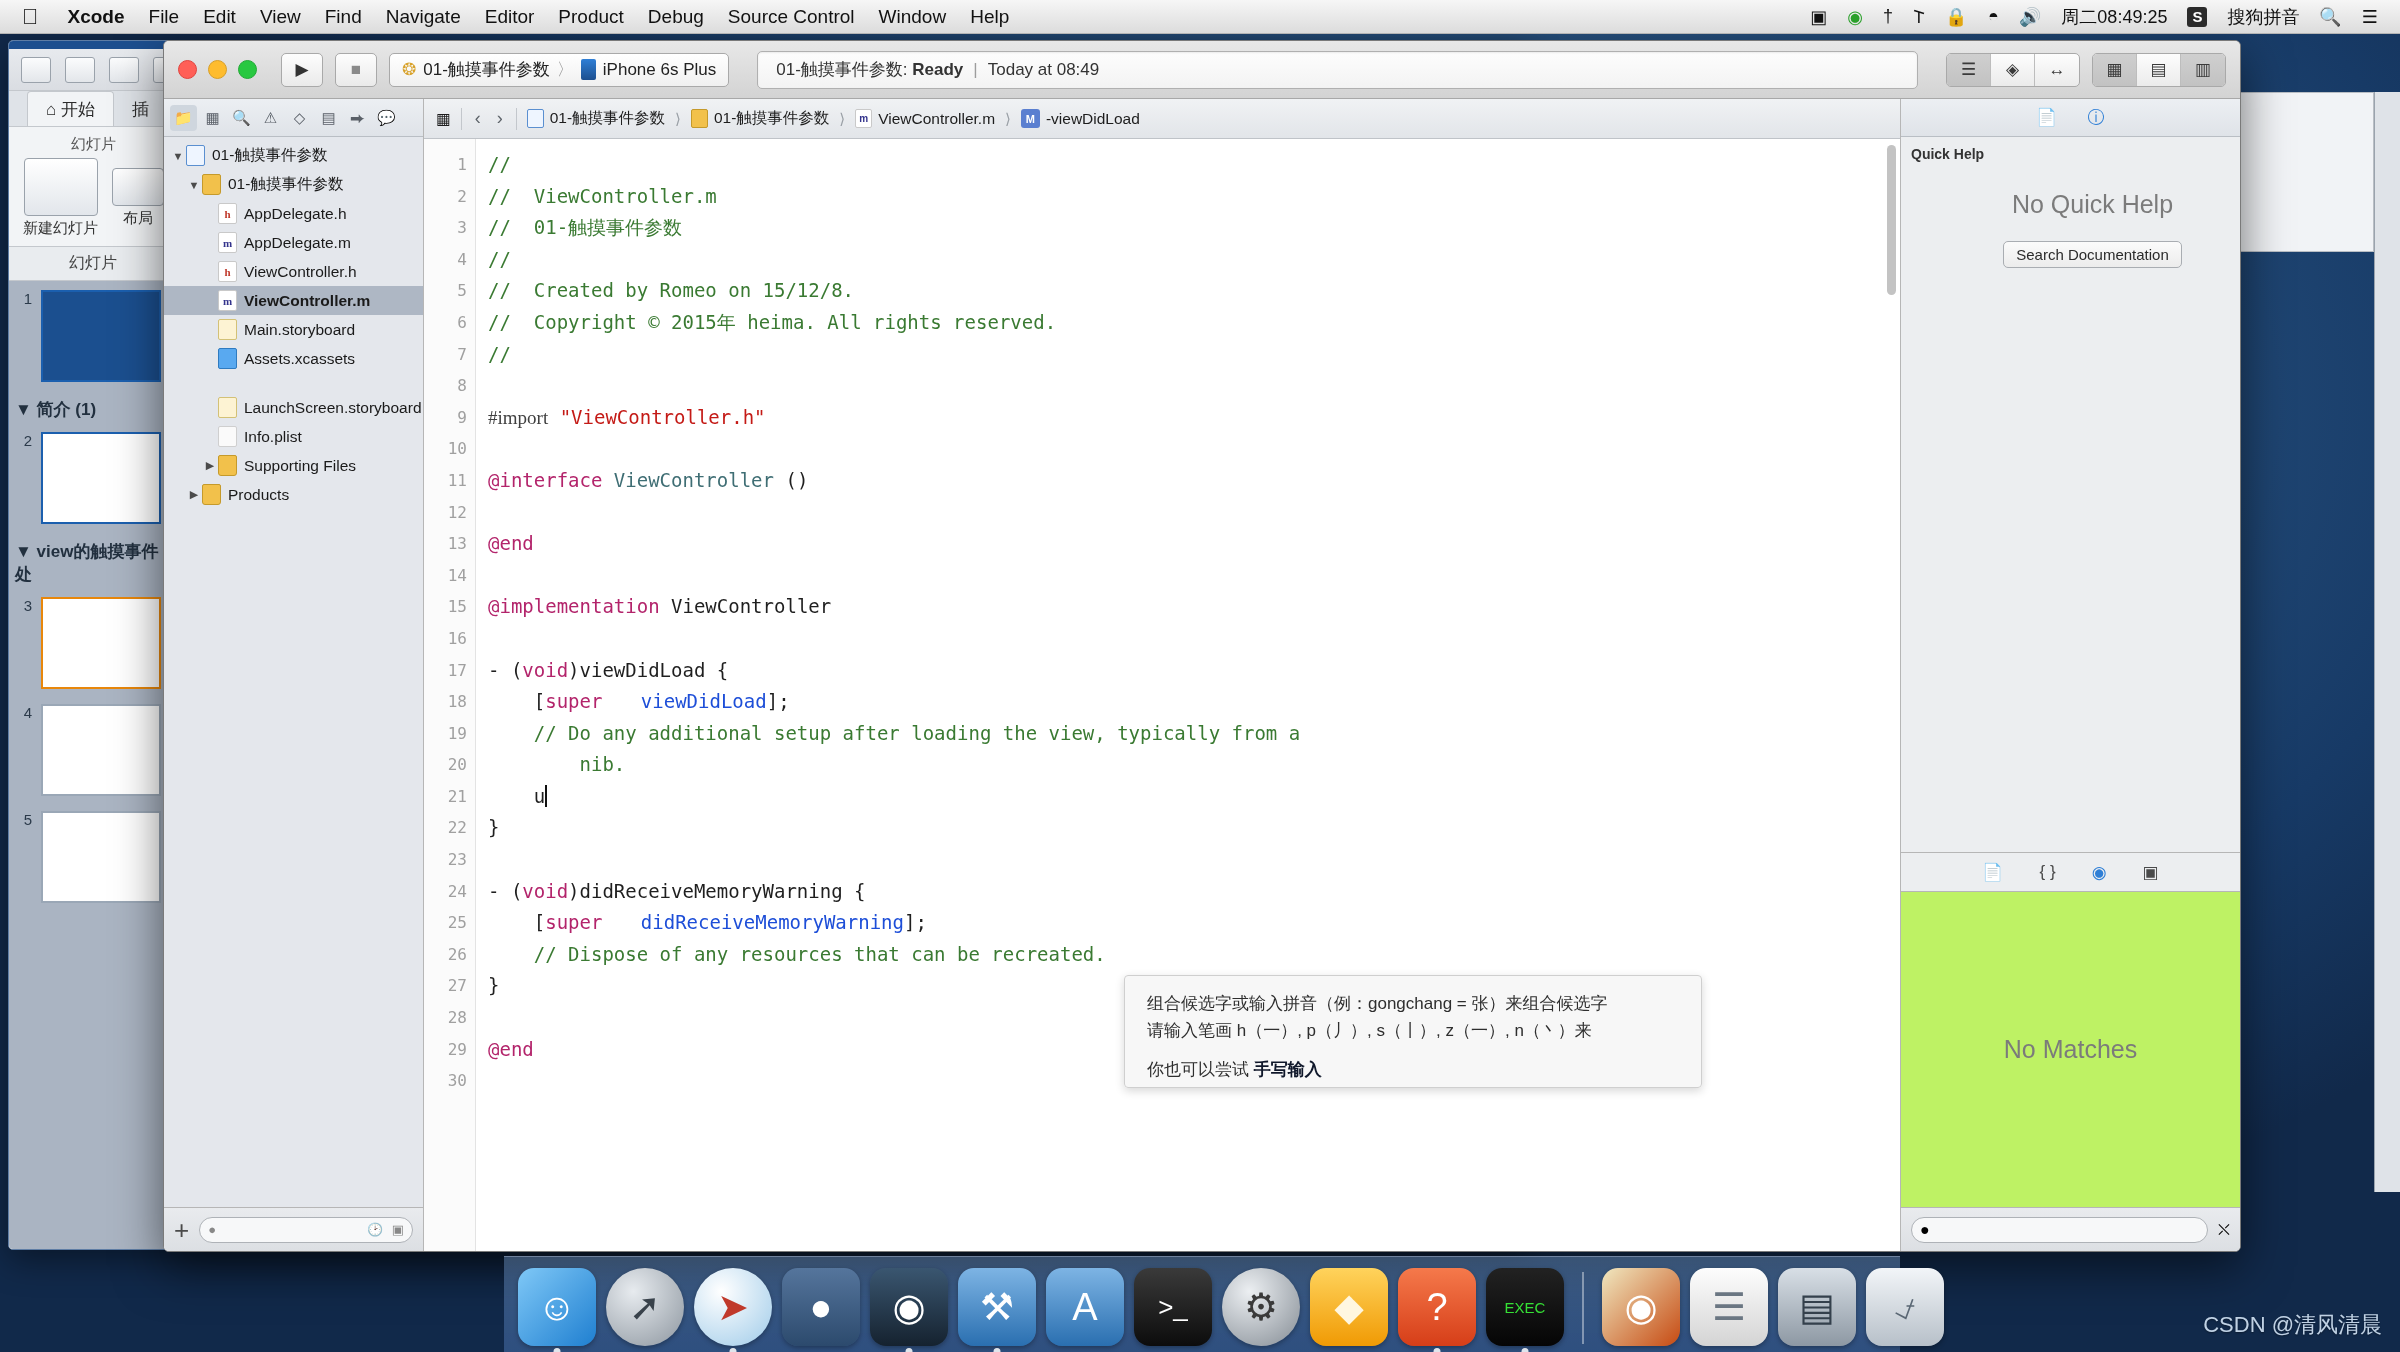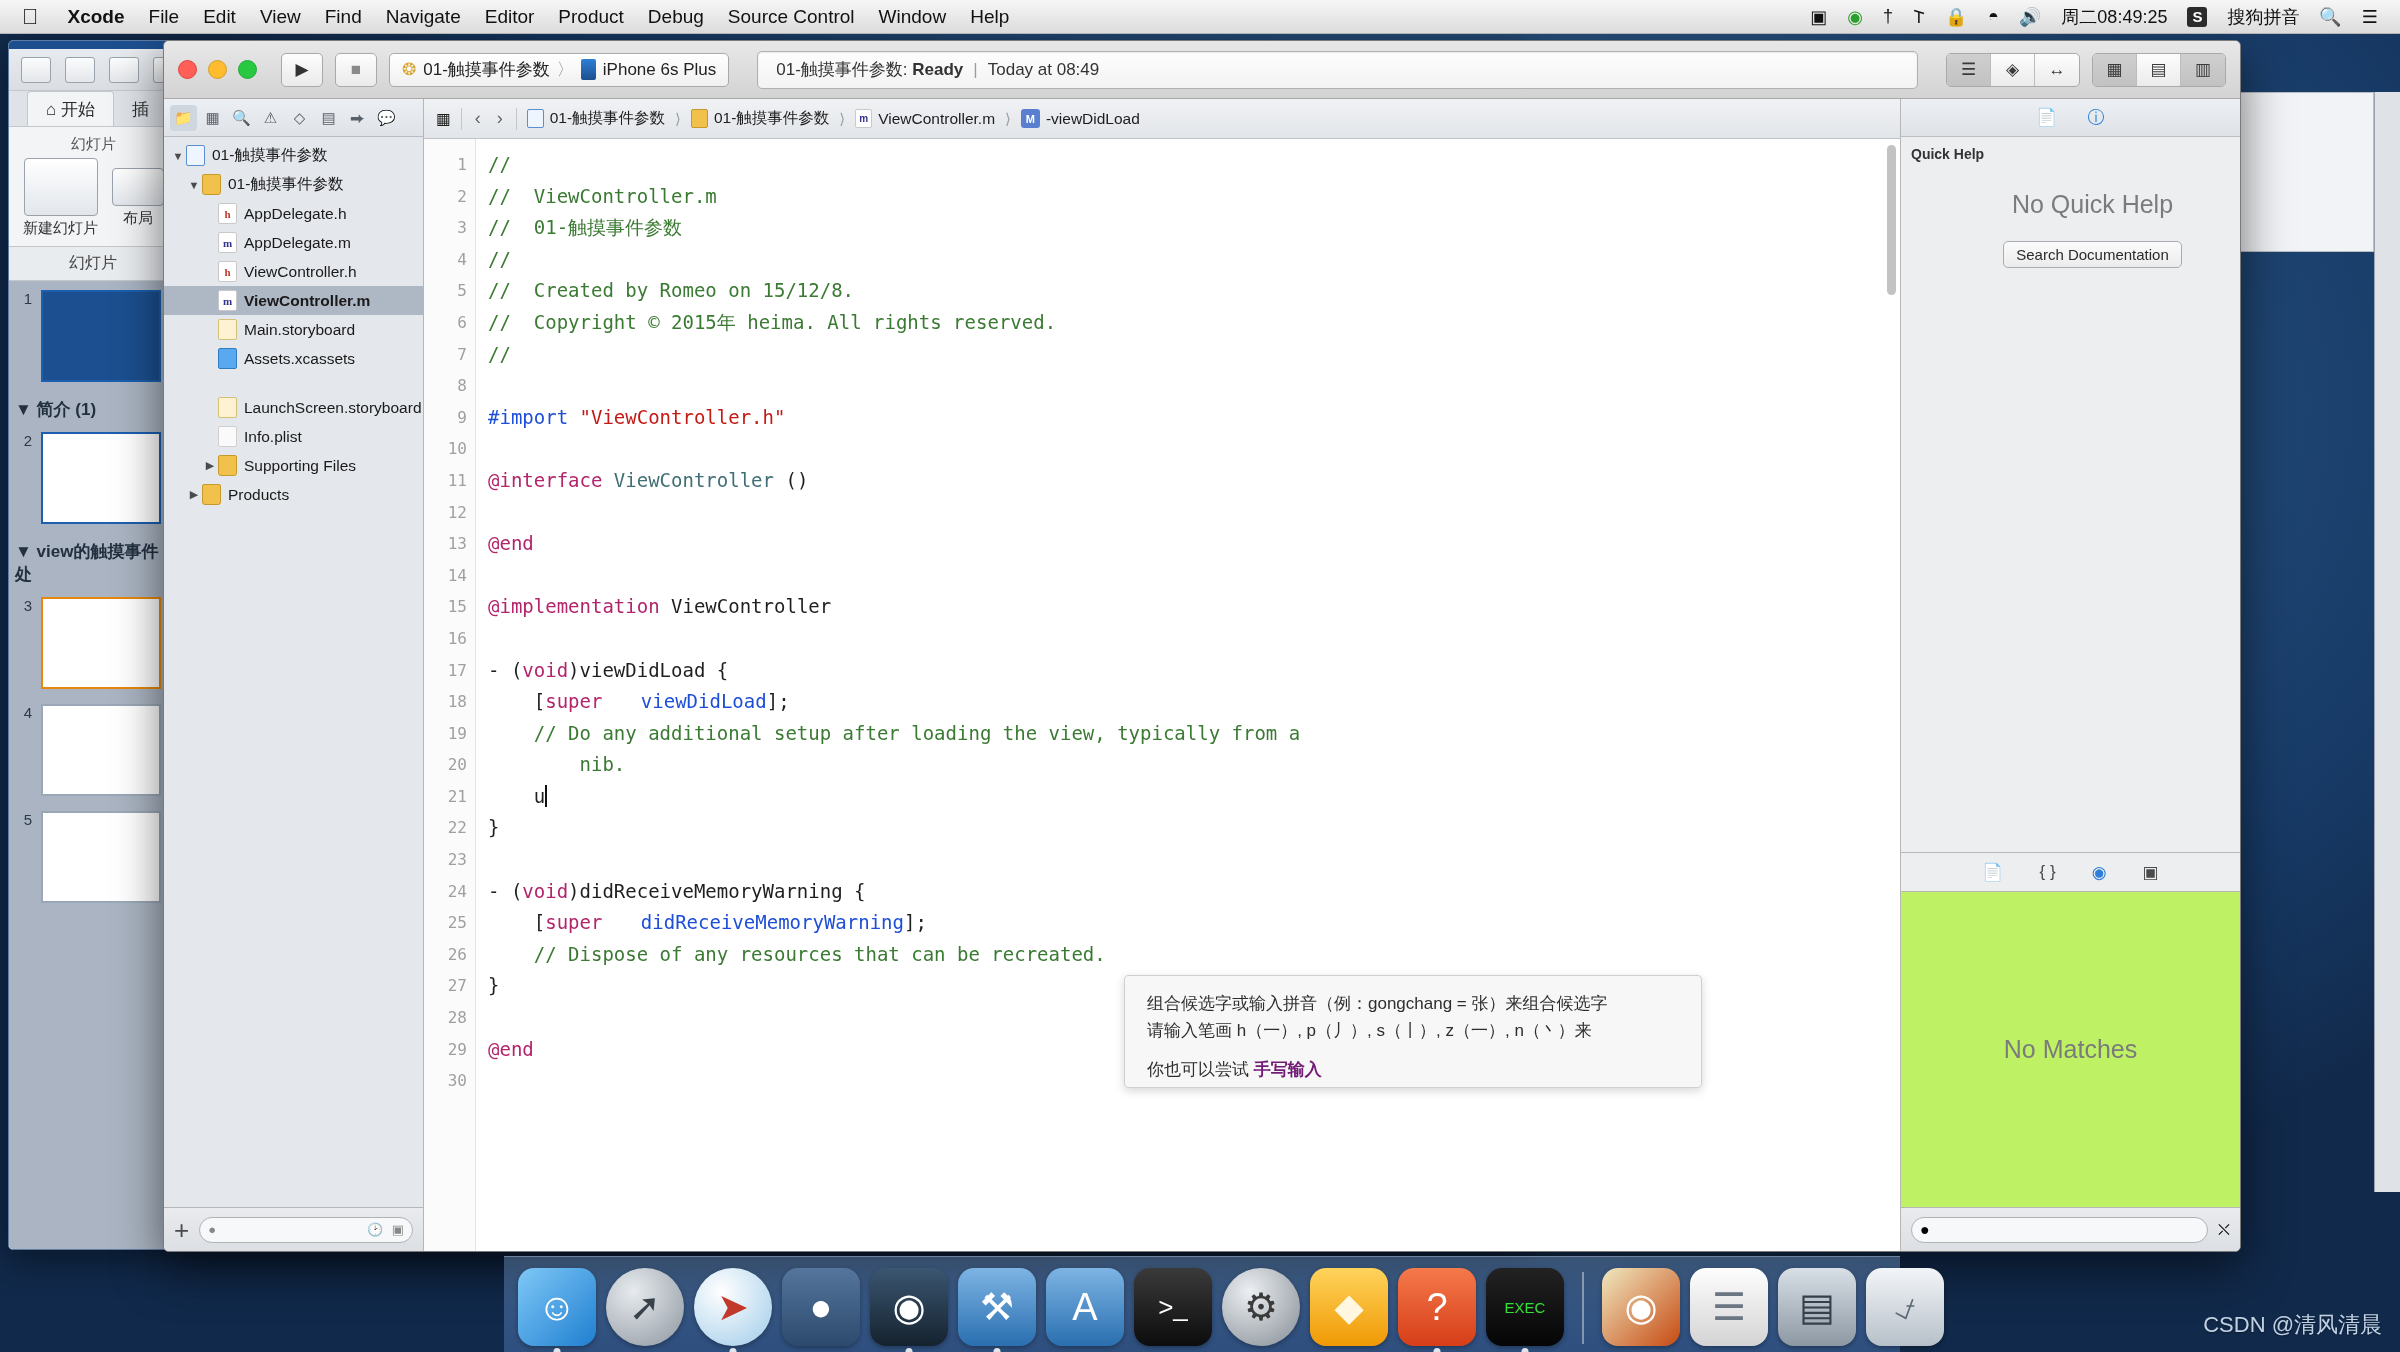--- a/index.html
+++ b/index.html
@@ -194,21 +194,21 @@
       text-align:right; padding-right:8px; padding-top:10px;
       font-family:"DejaVu Sans Mono", monospace; font-size:16px; color:#a0a0a0; line-height:31.6px;}
   .codetext {
     flex:1 1 auto; padding:10px 0 0 12px; overflow:hidden;
     font-family:"DejaVu Sans Mono", monospace; font-size:19px; line-height:31.6px;
     color:#1f1f1f; white-space:pre; tab-size:4;
   }
   .cm{color:#3a7a32;}  
   .kw{color:#b3246b;}  
   .str{color:#c41a16;} 
-  .pre{color:#1d4ed8;} 
+  .pre{color:#404040;font-family:Liberation Serif, serif;} 
   .cls{color:#3f6e74;} 
   .msg{color:#1d4ed8;margin-left:27px;} 
   .pln{color:#1f1f1f;}
   .caret{display:inline-block;width:2px;height:22px;background:#111;vertical-align:-4px;}
 
   .editor-scroll {
     position:absolute; right:2px; top:6px; bottom:6px; width:12px;
   }
   .editor-scroll .thumbv{ position:absolute;top:0;width:9px;height:150px;background:#c3c3c3;border-radius:5px;right:2px;}
 
@@ -216,21 +216,21 @@
   #ime {
     position:absolute; left:700px; top:836px; width:578px; height:113px;
     background: rgba(246,246,246,0.93);
     border:1px solid #cfcfcf; border-radius:4px;
     box-shadow:0 3px 10px rgba(0,0,0,.16);
     padding: 14px 18px 0 22px;
     font-size: 17px; color:#2e2e2e; line-height:1.6;
     z-index: 400;
   }
   #ime .l2 { margin-top: 12px; }
-  #ime .hw { color:#701a75; font-weight:bold; }
+  #ime .hw { color:#0f172a; font-weight:bold; }
 
   
   #xc-util { width:340px; flex:0 0 340px; border-left:1px solid #b6b6b6; background:#eceef0; display:flex;flex-direction:column;}
   .util-tabs{height:38px;background:linear-gradient(to bottom,#eceff3,#dfe3e8);border-bottom:1px solid #b9bec4;
      display:flex;align-items:center;justify-content:center;gap:30px;font-size:17px;color:#5a6068;}
   .qh-title{font-size:14px;font-weight:bold;color:#333;padding:9px 0 0 10px;}
   .qh-body{flex:0 0 auto;height:690px;display:flex;flex-direction:column;align-items:center;padding-top:28px;background:#eceef0;margin-left:44px;}
   .qh-none{font-size:25px;color:#7b7b7b;}
   .qh-btn{margin-top:22px;font-size:15px;color:#2b2b2b;border:1px solid #a9adb2;border-radius:5px;
      background:linear-gradient(to bottom,#fbfbfb,#ececec);padding:4px 12px;}

